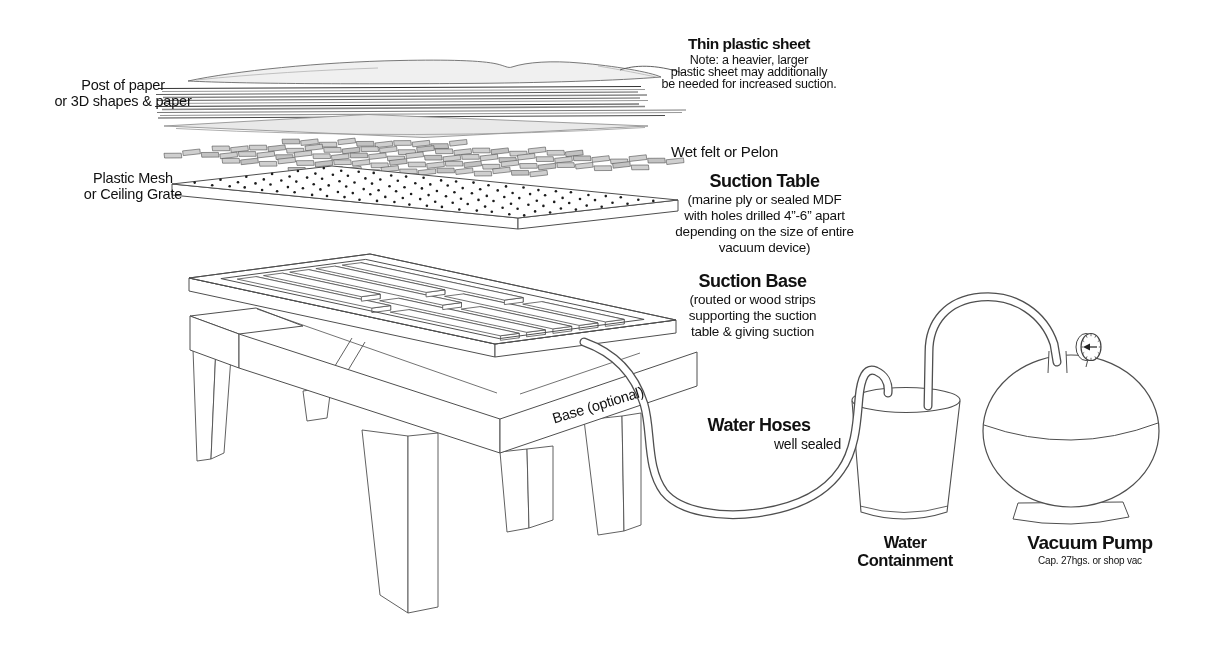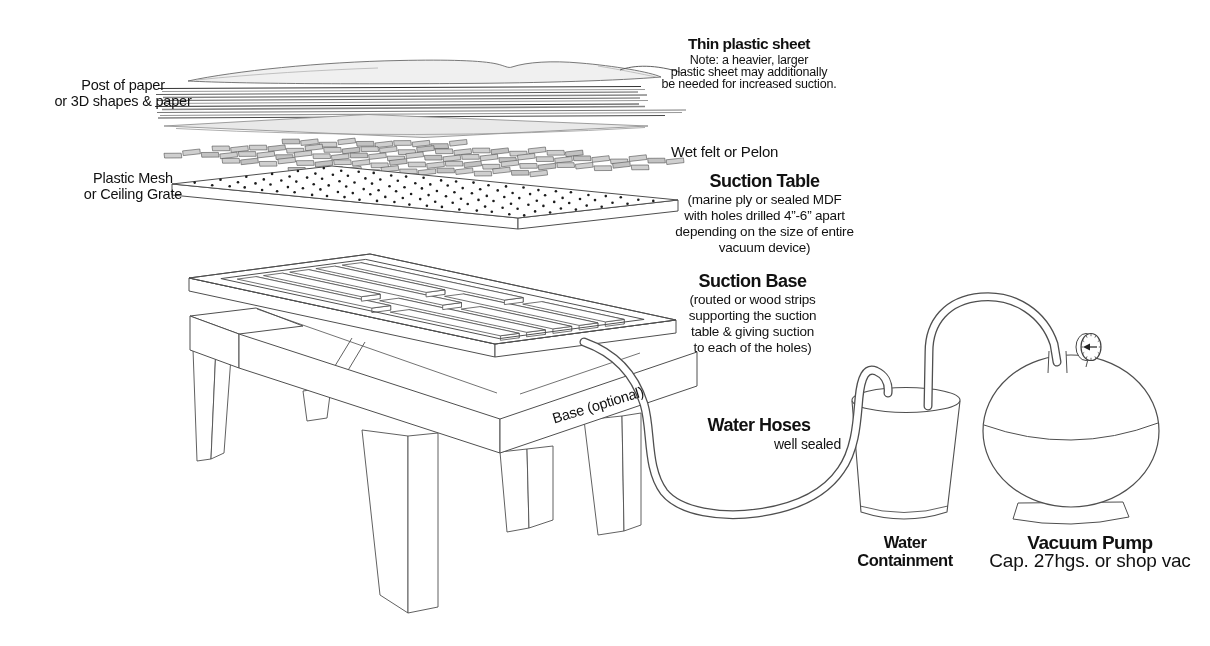--- a/index.html
+++ b/index.html
@@ -20,21 +20,21 @@
   .lbl-stable{left:642px;top:171px;width:245px;}
   .lbl-sbase{left:630px;top:271px;width:245px;}
   .t18{font-size:18px;line-height:21px;}
   .desc{font-size:13.5px;line-height:16px;}
   .lbl-baseopt{left:530px;top:397px;width:136px;font-size:14.5px;transform:rotate(-17deg);}
   .lbl-hoses{left:677px;top:415px;width:164px;}
   .lbl-hoses .s{font-size:14px;line-height:17px;text-align:right;}
   .lbl-water{left:823px;top:533px;width:164px;font-size:16.5px;line-height:18px;}
   .lbl-pump{left:988px;top:532px;width:204px;}
   .lbl-pump .t{font-size:19px;line-height:21px;}
-  .lbl-pump .s{font-size:19px;line-height:15px;}
+  .lbl-pump .s{font-size:10px;line-height:15px;}
 </style>
 </head>
 <body>
 
 <div class="canvas">
   <svg id="art" width="1210" height="646" viewBox="0 0 1210 646">
       <g>
         <path d="M188,81 C235,71 320,62 400,60.5 C448,59.5 482,60.5 497,64 C505,65.8 508,68.5 512,67 C527,62 552,60.5 580,63 C614,65.8 650,72 661,77 C620,80.5 540,83 460,83.5 C350,84.2 245,83.8 188,81 Z" fill="#f0f0f0" stroke="#6a6a6a" stroke-width="0.9" stroke-linejoin="round"></path>
         <path d="M196,80 C255,74 320,70 378,68" fill="none" stroke="#aaa" stroke-width="0.7" stroke-linejoin="round"></path>
         <path d="M598,66 C622,70 642,74 656,77" fill="none" stroke="#aaa" stroke-width="0.7" stroke-linejoin="round"></path>
@@ -413,21 +413,20 @@
       <div>vacuum device)</div>
     </div>
   </div>
 
   <div class="lbl lbl-sbase ctr">
     <div class="t18 b">Suction Base</div>
     <div class="desc">
       <div>(routed or wood strips</div>
       <div>supporting the suction</div>
       <div>table &amp; giving suction</div>
-      <div>to each of the holes)</div>
     </div>
   </div>
 
   <div class="lbl lbl-baseopt ctr">Base (optional)</div>
 
   <div class="lbl lbl-hoses ctr">
     <div class="t18 b">Water Hoses</div>
     <div class="s">well sealed</div>
   </div>
 

